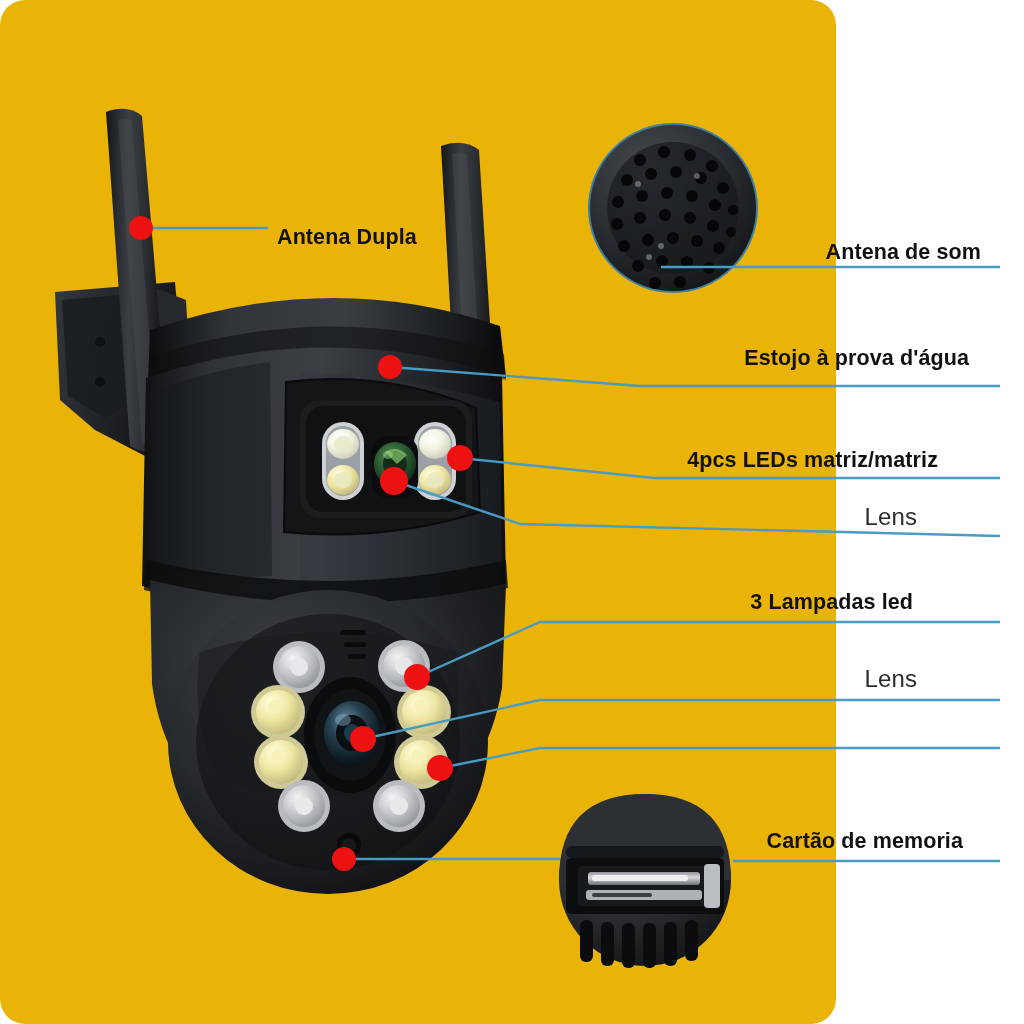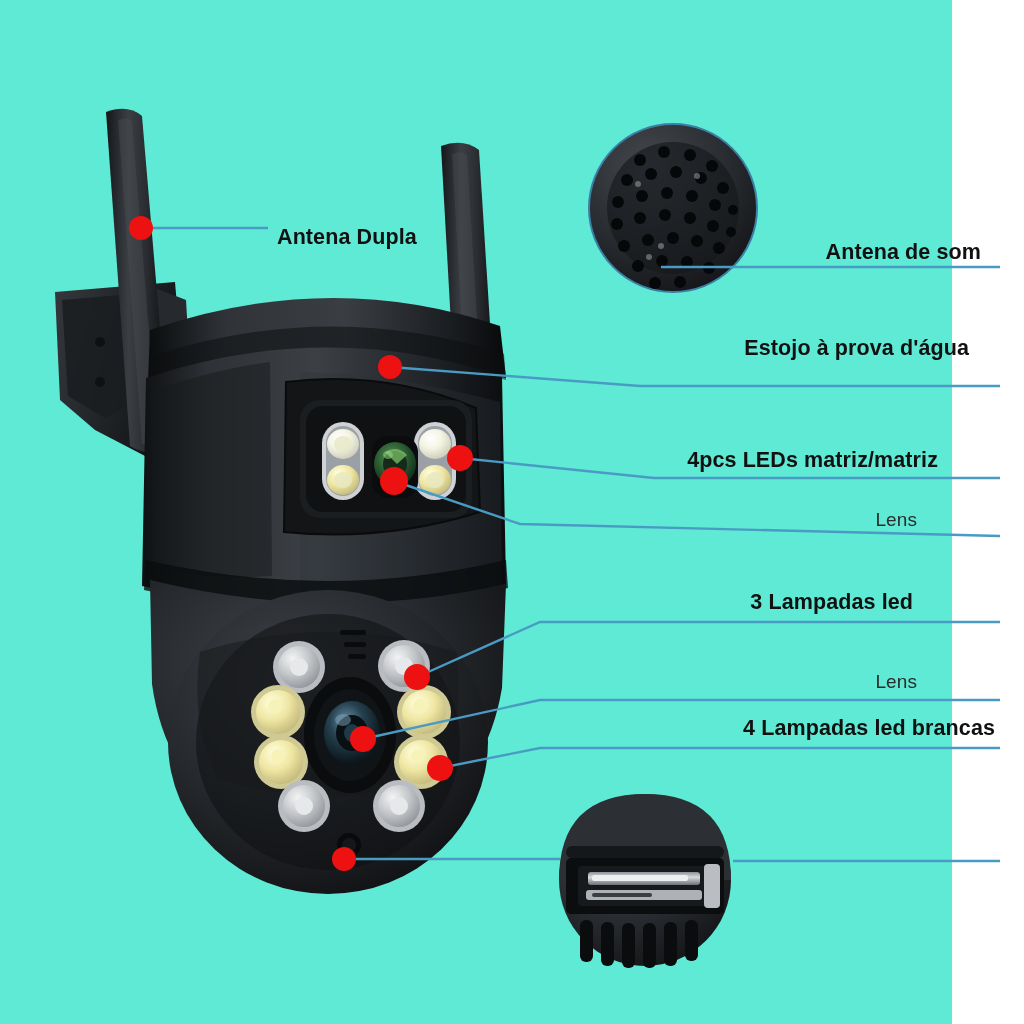--- a/index.html
+++ b/index.html
@@ -1,23 +1,23 @@
 <!DOCTYPE html>
 <html><head>
 <meta charset="utf-8">
 <title>Camera Product Diagram</title>
 <style>
   html,body{margin:0;padding:0;background:#ffffff;}
   body{width:1024px;height:1024px;overflow:hidden;
        font-family:"Liberation Sans","DejaVu Sans",sans-serif;}
-  #stage{position:relative;width:952px;height:1024px;background:#5eead4;}
+  #stage{position:relative;width:836px;height:1024px;background:#eab308;border-radius:25px;}
   #artboard{position:absolute;inset:0;width:1024px;height:1024px;}
   .lbl{position:absolute;white-space:nowrap;color:#111111;letter-spacing:.1px;}
   .lbl.bold{font-weight:bold;font-size:21.5px;}
-  .lbl.light{font-weight:400;font-size:19px;color:#2b2b2b;}
+  .lbl.light{font-weight:400;font-size:24px;color:#2b2b2b;}
   .lbl.ra{transform:translate(-100%,-100%);}
 </style>
 </head>
 <body>
 
 <div id="stage">
 
   <svg id="artboard" viewBox="0 0 1024 1024" xmlns="http://www.w3.org/2000/svg">
     <defs>
       <linearGradient id="gBody" x1="0" y1="0" x2="1" y2="0">
@@ -288,26 +288,26 @@
       <circle cx="363" cy="739" r="13" fill="#ee1111"></circle>
       <circle cx="440" cy="768" r="13" fill="#ee1111"></circle>
       <circle cx="344" cy="859" r="12" fill="#ee1111"></circle>
     </g>
   </svg>
 
   <div class="lbl bold" style="left:277px;top:225px;">Antena Dupla</div>
 
   <div class="lbl bold ra" style="left:981px;top:265px;">Antena de som</div>
 
-  <div class="lbl bold ra" style="left:969px;top:361px;">Estojo à prova d'água</div>
+  <div class="lbl bold ra" style="left:969px;top:371px;">Estojo à prova d'água</div>
 
   <div class="lbl bold ra" style="left:938px;top:473px;">4pcs LEDs matriz/matriz</div>
 
   <div class="lbl light ra" style="left:917px;top:531px;">Lens</div>
 
   <div class="lbl bold ra" style="left:913px;top:615px;">3 Lampadas led</div>
 
   <div class="lbl light ra" style="left:917px;top:693px;">Lens</div>
 
-  <div class="lbl bold ra" style="left:995px;top:741px;">4 Lampadas led brancas</div>
-
+
+  <div class="lbl bold ra" style="left:963px;top:854px;">Cartão de memoria</div>
 
 </div>
 
 </body></html>

